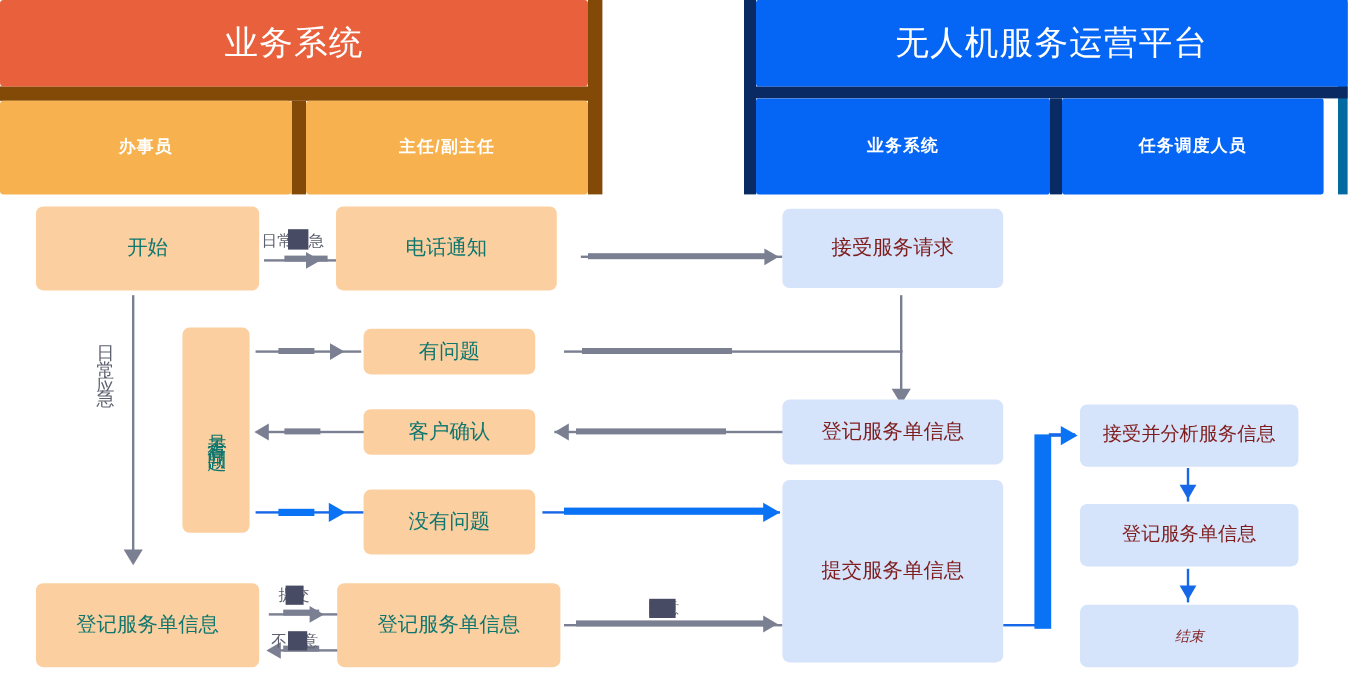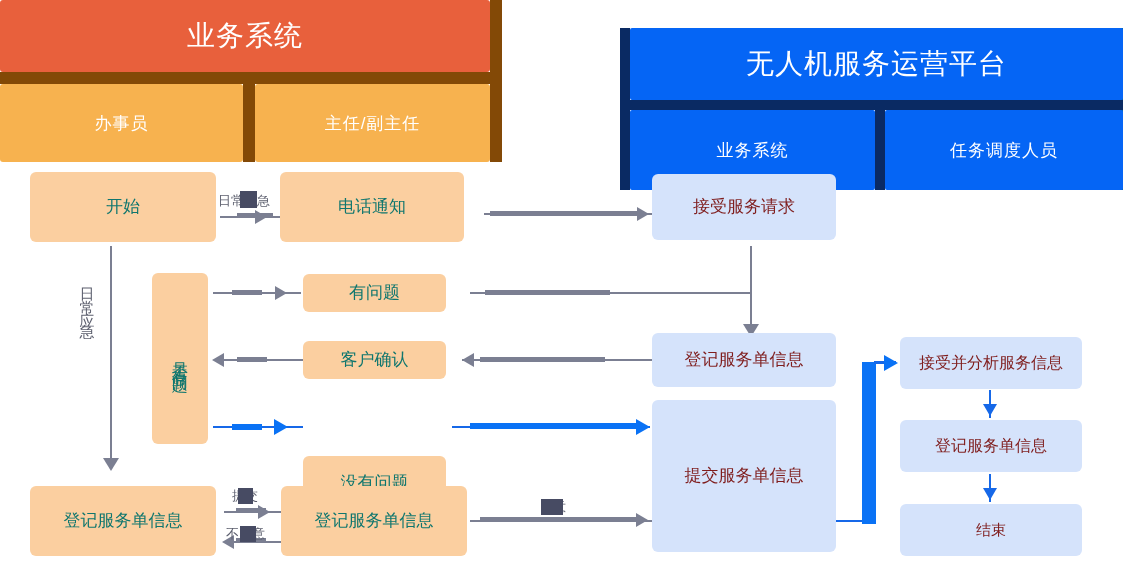--- a/index.html
+++ b/index.html
@@ -3,45 +3,45 @@
 <meta charset="utf-8">
 <style>
   html,body{margin:0;padding:0;background:#ffffff;}
   body{width:1123px;height:573px;position:relative;overflow:hidden;
        font-family:"Liberation Sans","DejaVu Sans",sans-serif;}
 
   
   .lane-group{position:absolute;box-sizing:border-box;}
   #lane-left{left:0;top:0;width:502px;height:162px;border-right:12px solid #834906;}
   #lane-right{left:620px;top:0;width:503px;height:162px;
-              border-left:10px solid #0a2a63;border-right:8px solid #0369a1;margin-top:28px;}
+              border-left:10px solid #0a2a63;border-right:8px solid #0369a1;}
 
   .lane-title{position:absolute;box-sizing:border-box;display:flex;
               align-items:center;justify-content:center;color:#ffffff;
               font-size:28px;letter-spacing:1px;}
   .lane-sub{position:absolute;box-sizing:border-box;display:flex;
             align-items:center;justify-content:center;color:#ffffff;
-            font-size:17px;letter-spacing:1px;}
+            font-size:14px;letter-spacing:1px;font-weight:bold;}
 
   #biz-title{left:0;top:0;width:490px;height:72px;background:#e8603c;
              border-radius:3px;}
   #biz-sub-0{left:0;top:84px;width:243px;height:78px;background:#f7b24f;
              border-radius:3px;}
   #biz-sub-1{left:255px;top:84px;width:235px;height:78px;background:#f7b24f;
              border-radius:3px;}
   #biz-sep{position:absolute;left:243px;top:84px;width:12px;height:78px;
            background:#834906;}
   #biz-band{position:absolute;left:0;top:72px;width:490px;height:12px;
             background:#834906;}
 
   #plat-title{left:0;top:0;width:493px;height:72px;background:#0565f5;
               border-radius:2px;}
   #plat-sub-0{left:0;top:82px;width:245px;height:80px;background:#0565f5;
               border-radius:2px;}
-  #plat-sub-1{left:255px;top:82px;width:238px;height:80px;background:#0565f5;
+  #plat-sub-1{left:255px;top:82px;width:218px;height:80px;background:#0565f5;
               border-radius:2px;}
   #plat-sep{position:absolute;left:245px;top:82px;width:10px;height:80px;
             background:#0a2a63;}
   #plat-band{position:absolute;left:0;top:72px;width:493px;height:10px;
              background:#0a2a63;}
 
   
   .node{position:absolute;box-sizing:border-box;display:flex;
         align-items:center;justify-content:center;text-align:center;
         border-radius:6px;font-size:17px;line-height:1.35;}
@@ -164,33 +164,33 @@
 <div class="node orange" style="left:30px;top:172px;width:186px;height:70px;">开始</div>
 
 <div class="node orange" style="left:280px;top:172px;width:184px;height:70px;">电话通知</div>
 
 <div class="node orange vtext" style="left:152px;top:273px;width:56px;height:171px;">是否有问题</div>
 
 <div class="node orange" style="left:303px;top:274px;width:143px;height:38px;">有问题</div>
 
 <div class="node orange" style="left:303px;top:341px;width:143px;height:38px;">客户确认</div>
 
-<div class="node orange" style="left:303px;top:408px;width:143px;height:54px;margin-top:48px;">没有问题</div>
+<div class="node orange" style="left:303px;top:408px;width:143px;height:54px;">没有问题</div>
 
 <div class="node orange" style="left:30px;top:486px;width:186px;height:70px;">登记服务单信息</div>
 
 <div class="node orange" style="left:281px;top:486px;width:186px;height:70px;">登记服务单信息</div>
 
 <div class="node blue" style="left:652px;top:174px;width:184px;height:66px;">接受服务请求</div>
 
 <div class="node blue" style="left:652px;top:333px;width:184px;height:54px;">登记服务单信息</div>
 
 <div class="node blue" style="left:652px;top:400px;width:184px;height:152px;">提交服务单信息</div>
 
 <div class="node blue" style="left:900px;top:337px;width:182px;height:52px;font-size:16px;">接受并分析服务信息</div>
 
 <div class="node blue" style="left:900px;top:420px;width:182px;height:52px;font-size:16px;">登记服务单信息</div>
 
-<div class="node blue" style="left:900px;top:504px;width:182px;height:52px;font-size:15px;">结束</div>
+<div class="node blue" style="left:900px;top:504px;width:182px;height:52px;font-size:12px;font-style:italic;">结束</div>
 
 <div style="position:absolute;left:68px;top:276px;width:28px;height:130px;
             writing-mode:vertical-rl;text-orientation:upright;letter-spacing:12px;
             font-size:15px;color:#5c5f6e;">日常应急</div>
 
 </body></html>

